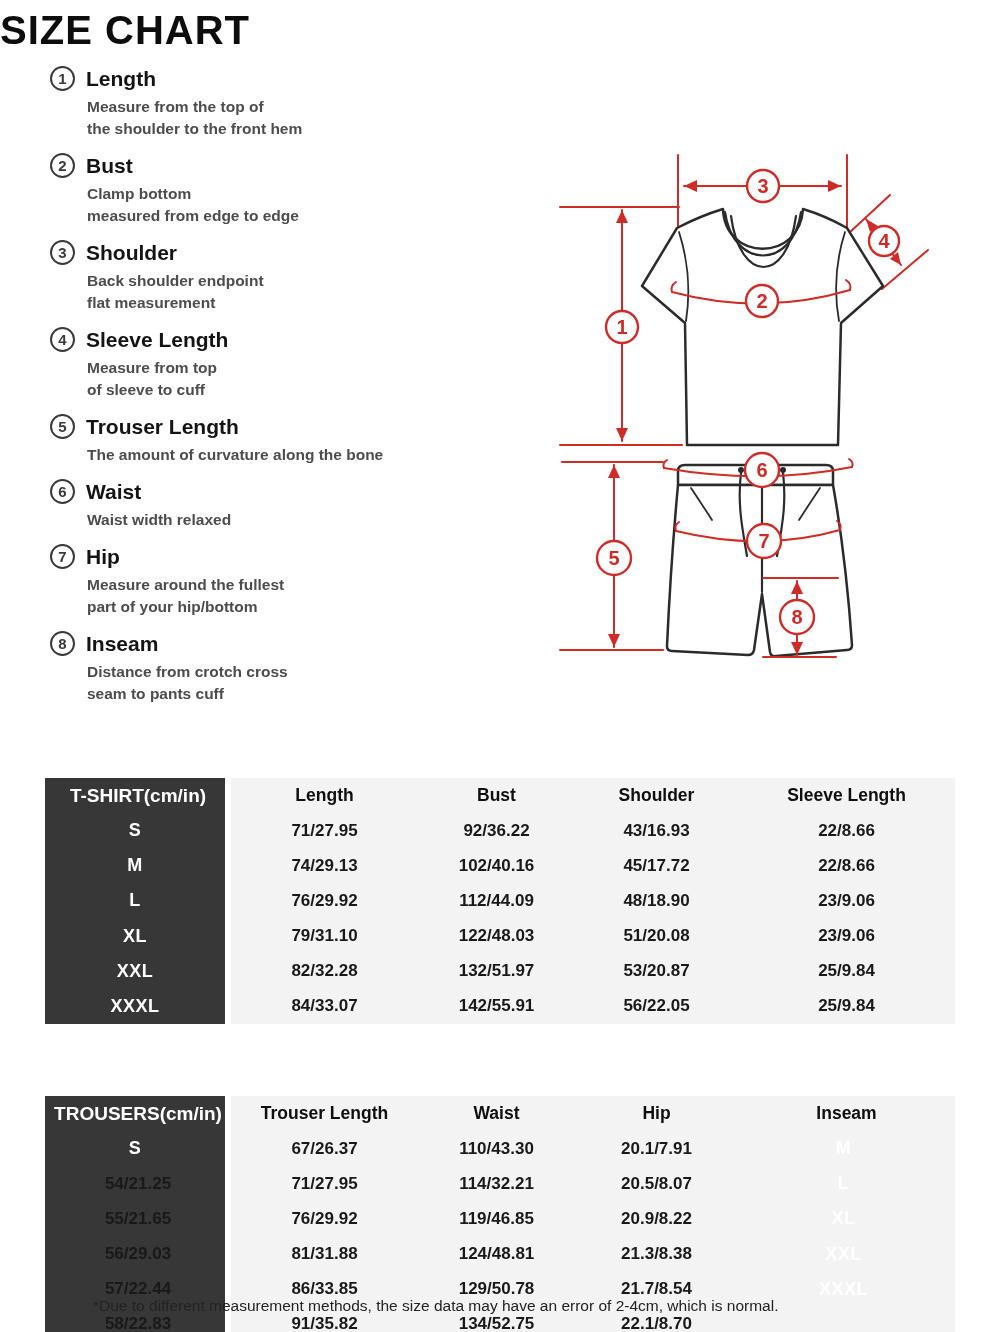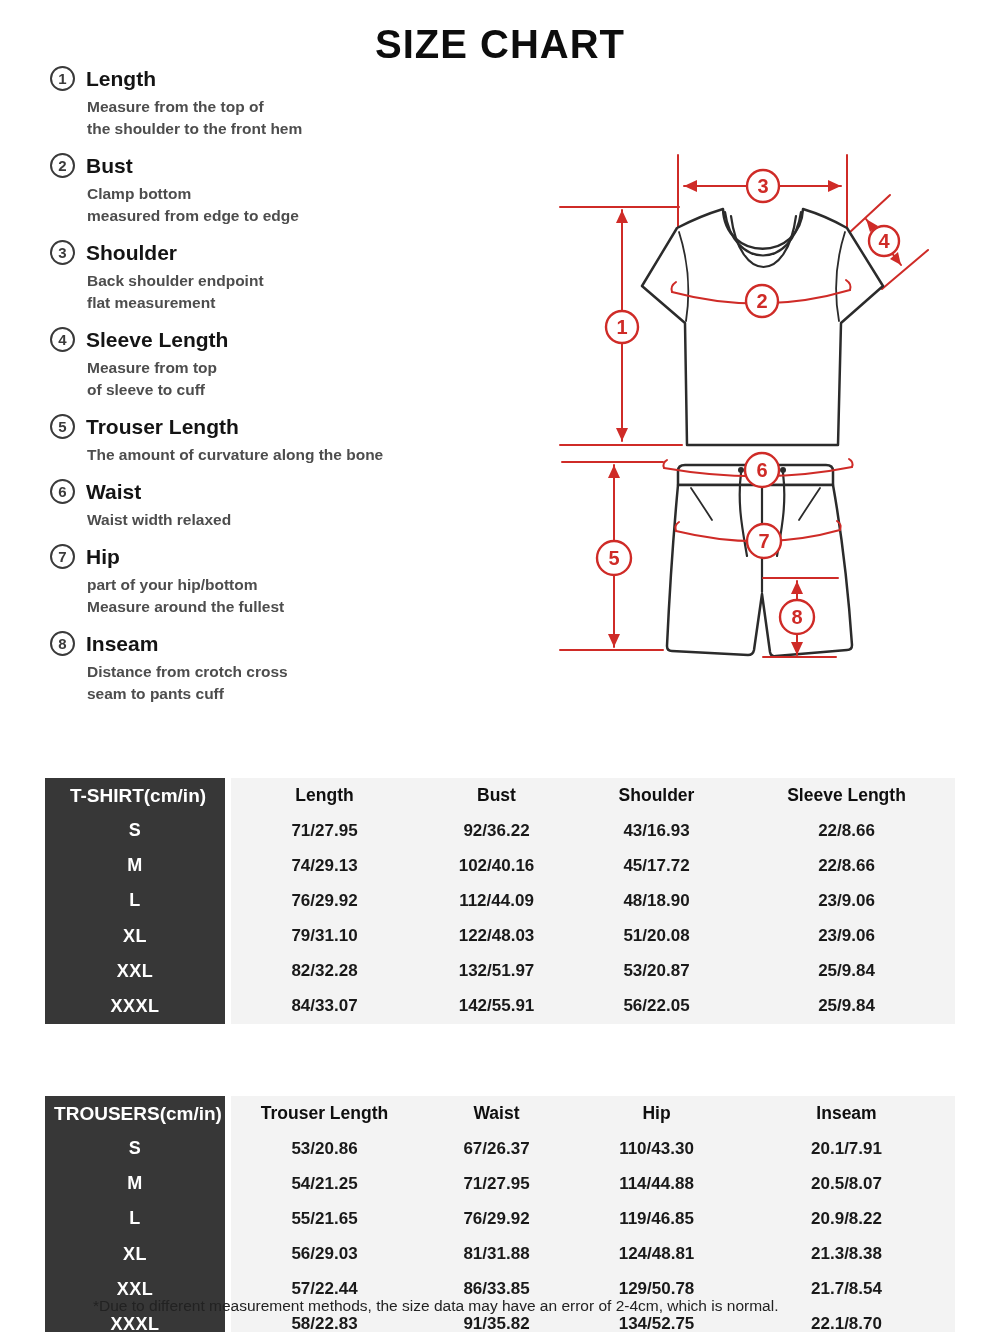--- a/index.html
+++ b/index.html
@@ -1,21 +1,21 @@
 <!DOCTYPE html>
 <html><head>
 <meta charset="utf-8">
 <style>
   html,body{margin:0;padding:0;}
   body{
     width:1000px;height:1332px;position:relative;background:#ffffff;
     font-family:"Liberation Sans",sans-serif;overflow:hidden;color:#111;
   }
   .page-title{
-    position:absolute;top:22px;left:0;width:1000px;text-align:center;
+    position:absolute;top:8px;left:0;width:1000px;
     font-size:40px;font-weight:800;letter-spacing:1px;color:#0d0d0d;
   }
   
   .defs{position:absolute;left:50px;top:66px;width:545px;}
   .def-item{margin-bottom:13px;}
   .def-head{display:flex;align-items:center;gap:11px;}
   .def-circle{
     width:25px;height:25px;box-sizing:border-box;border:2.5px solid #3a3a3a;border-radius:50%;
     display:flex;align-items:center;justify-content:center;
     font-size:15px;font-weight:700;color:#3a3a3a;flex:0 0 auto;
@@ -121,22 +121,22 @@
       <div>Waist width relaxed</div>
     </div>
   </div>
 
   <div class="def-item">
     <div class="def-head">
       <div class="def-circle">7</div>
       <div class="def-title">Hip</div>
     </div>
     <div class="def-desc">
+      <div>Measure around the fullest</div>
       <div>part of your hip/bottom</div>
-      <div>Measure around the fullest</div>
     </div>
   </div>
 
   <div class="def-item">
     <div class="def-head">
       <div class="def-circle">8</div>
       <div class="def-title">Inseam</div>
     </div>
     <div class="def-desc">
       <div>Distance from crotch cross</div>
@@ -286,29 +286,28 @@
   <div class="tbl-bg-dark"></div>
   <div class="tbl-bg-light"></div>
   <div class="tbl-grid">
     <div class="cell c-cat">TROUSERS(cm/in)</div>
     <div class="cell c-head">Trouser Length</div>
     <div class="cell c-head">Waist</div>
     <div class="cell c-head">Hip</div>
     <div class="cell c-head">Inseam</div>
 
     <div class="cell c-size">S</div>
-    <div class="cell c-val">53/20.86</div>
     <div class="cell c-val">67/26.37</div>
     <div class="cell c-val">110/43.30</div>
     <div class="cell c-val">20.1/7.91</div>
 
     <div class="cell c-size">M</div>
     <div class="cell c-val">54/21.25</div>
     <div class="cell c-val">71/27.95</div>
-    <div class="cell c-val">114/44.88</div>
+    <div class="cell c-val">114/32.21</div>
     <div class="cell c-val">20.5/8.07</div>
 
     <div class="cell c-size">L</div>
     <div class="cell c-val">55/21.65</div>
     <div class="cell c-val">76/29.92</div>
     <div class="cell c-val">119/46.85</div>
     <div class="cell c-val">20.9/8.22</div>
 
     <div class="cell c-size">XL</div>
     <div class="cell c-val">56/29.03</div>

